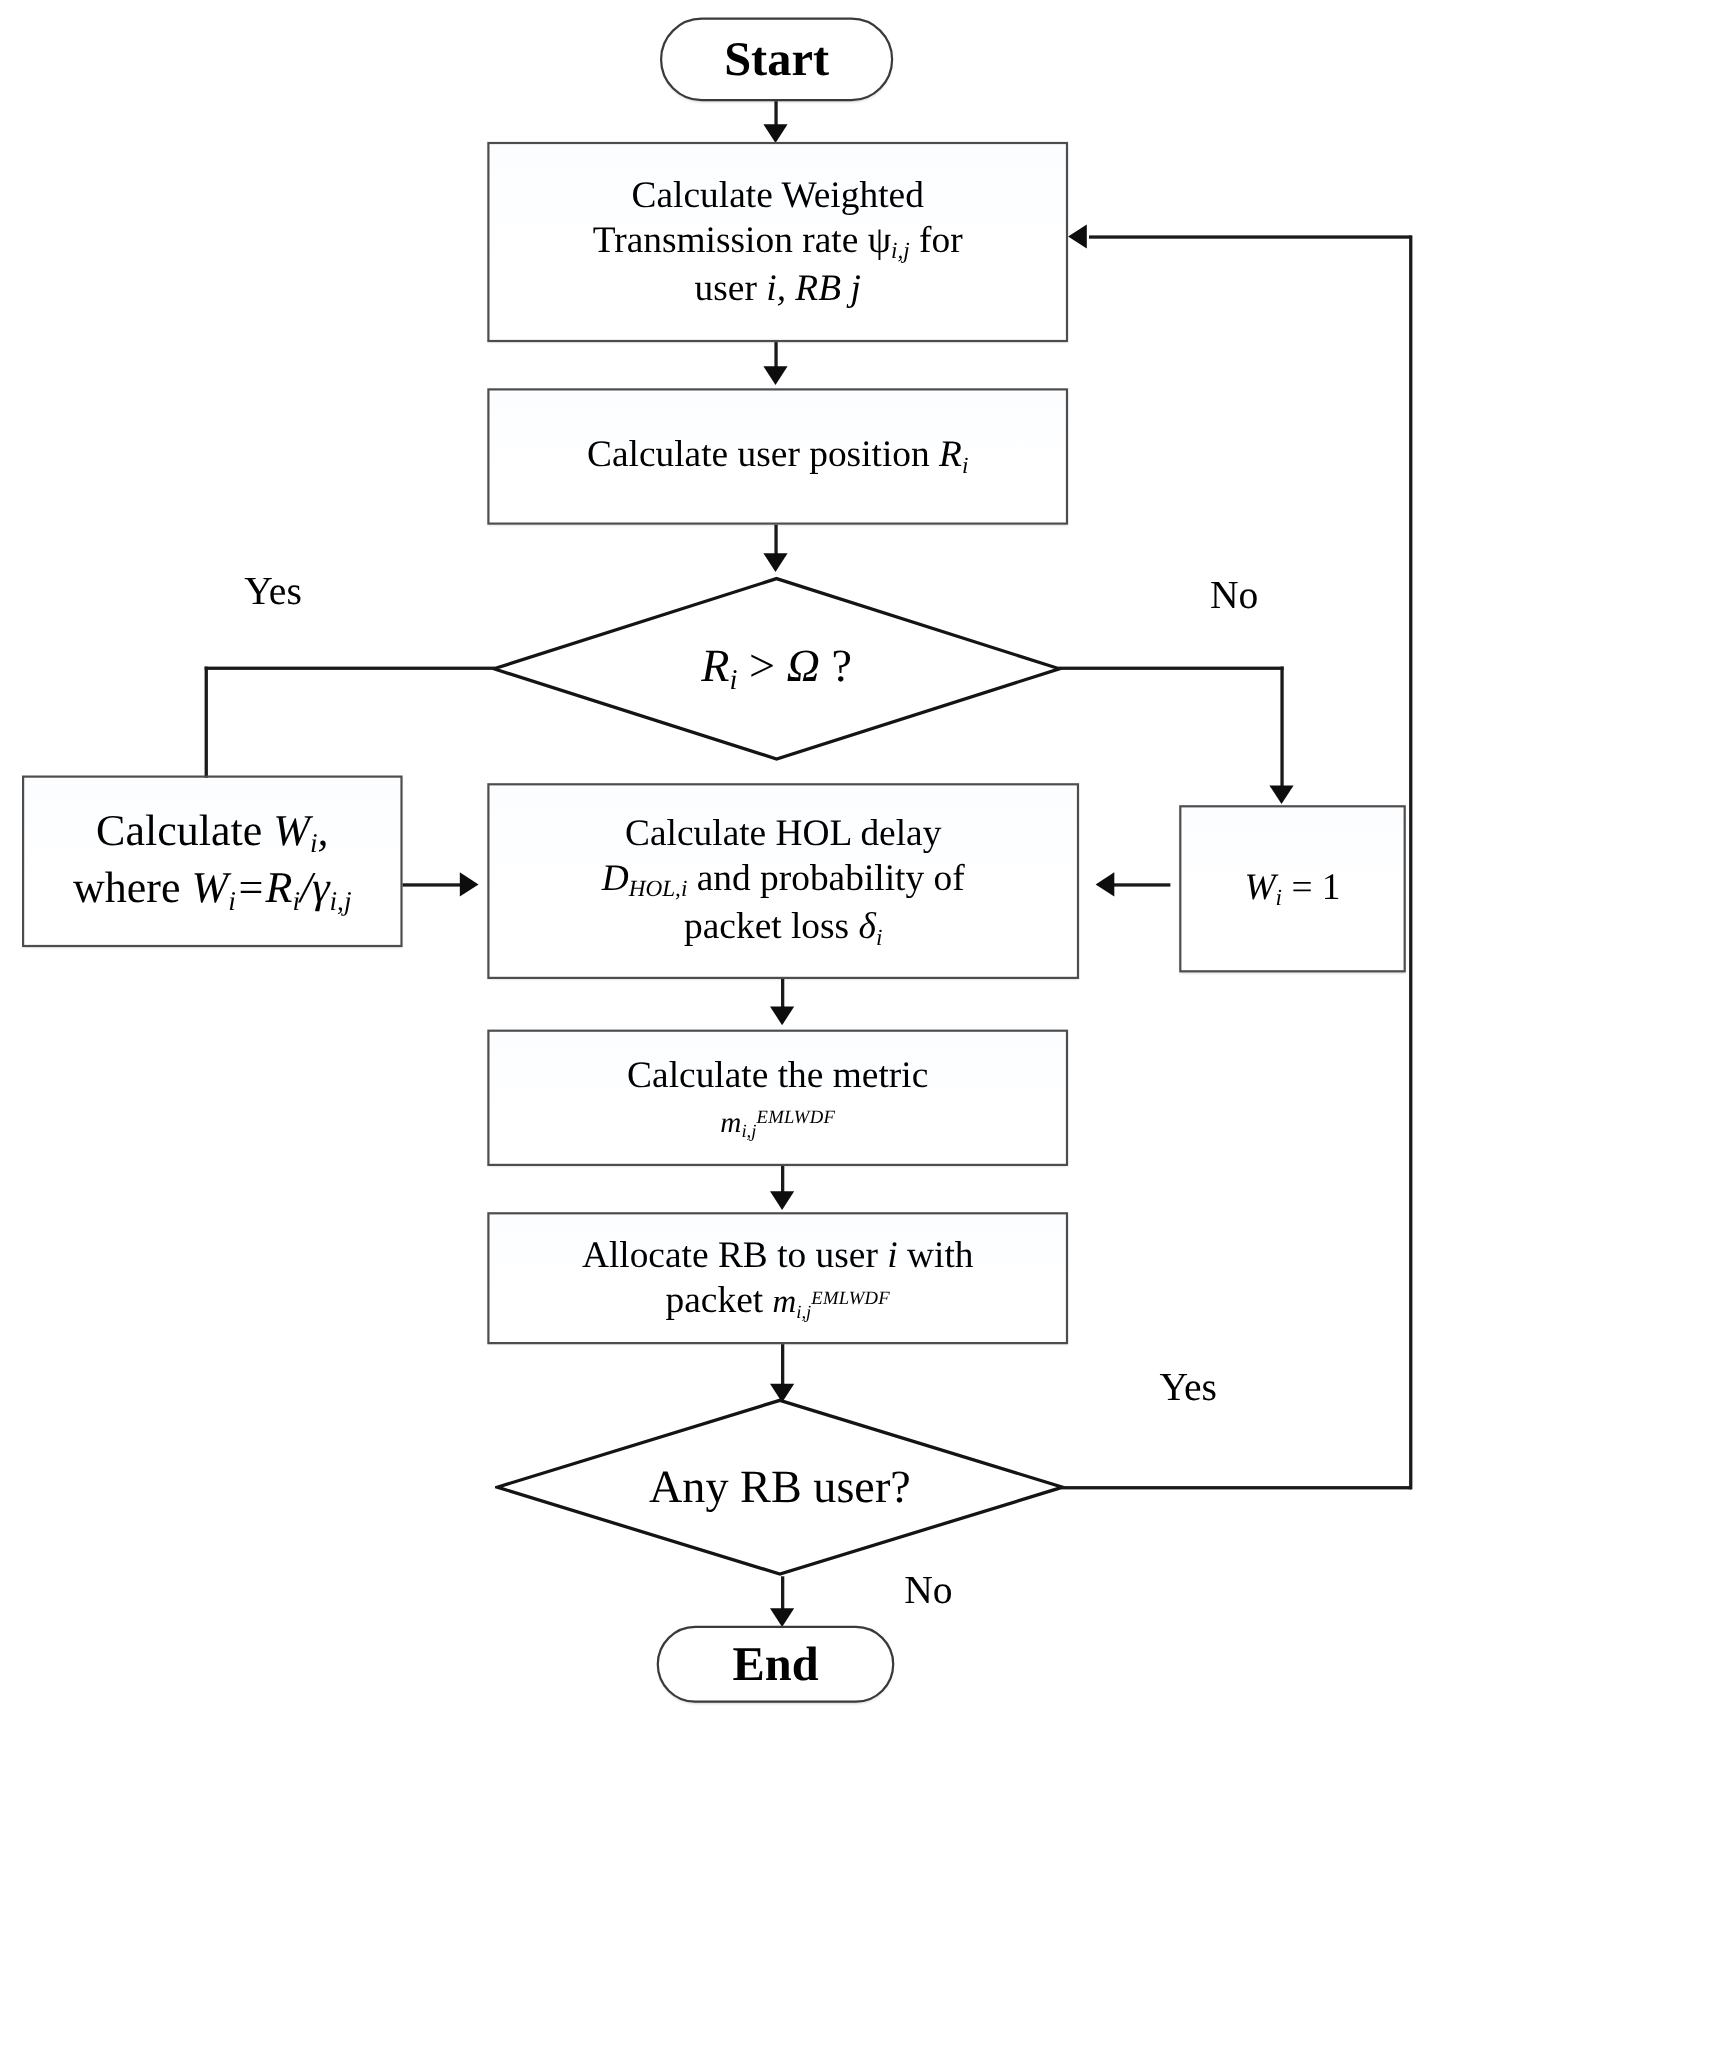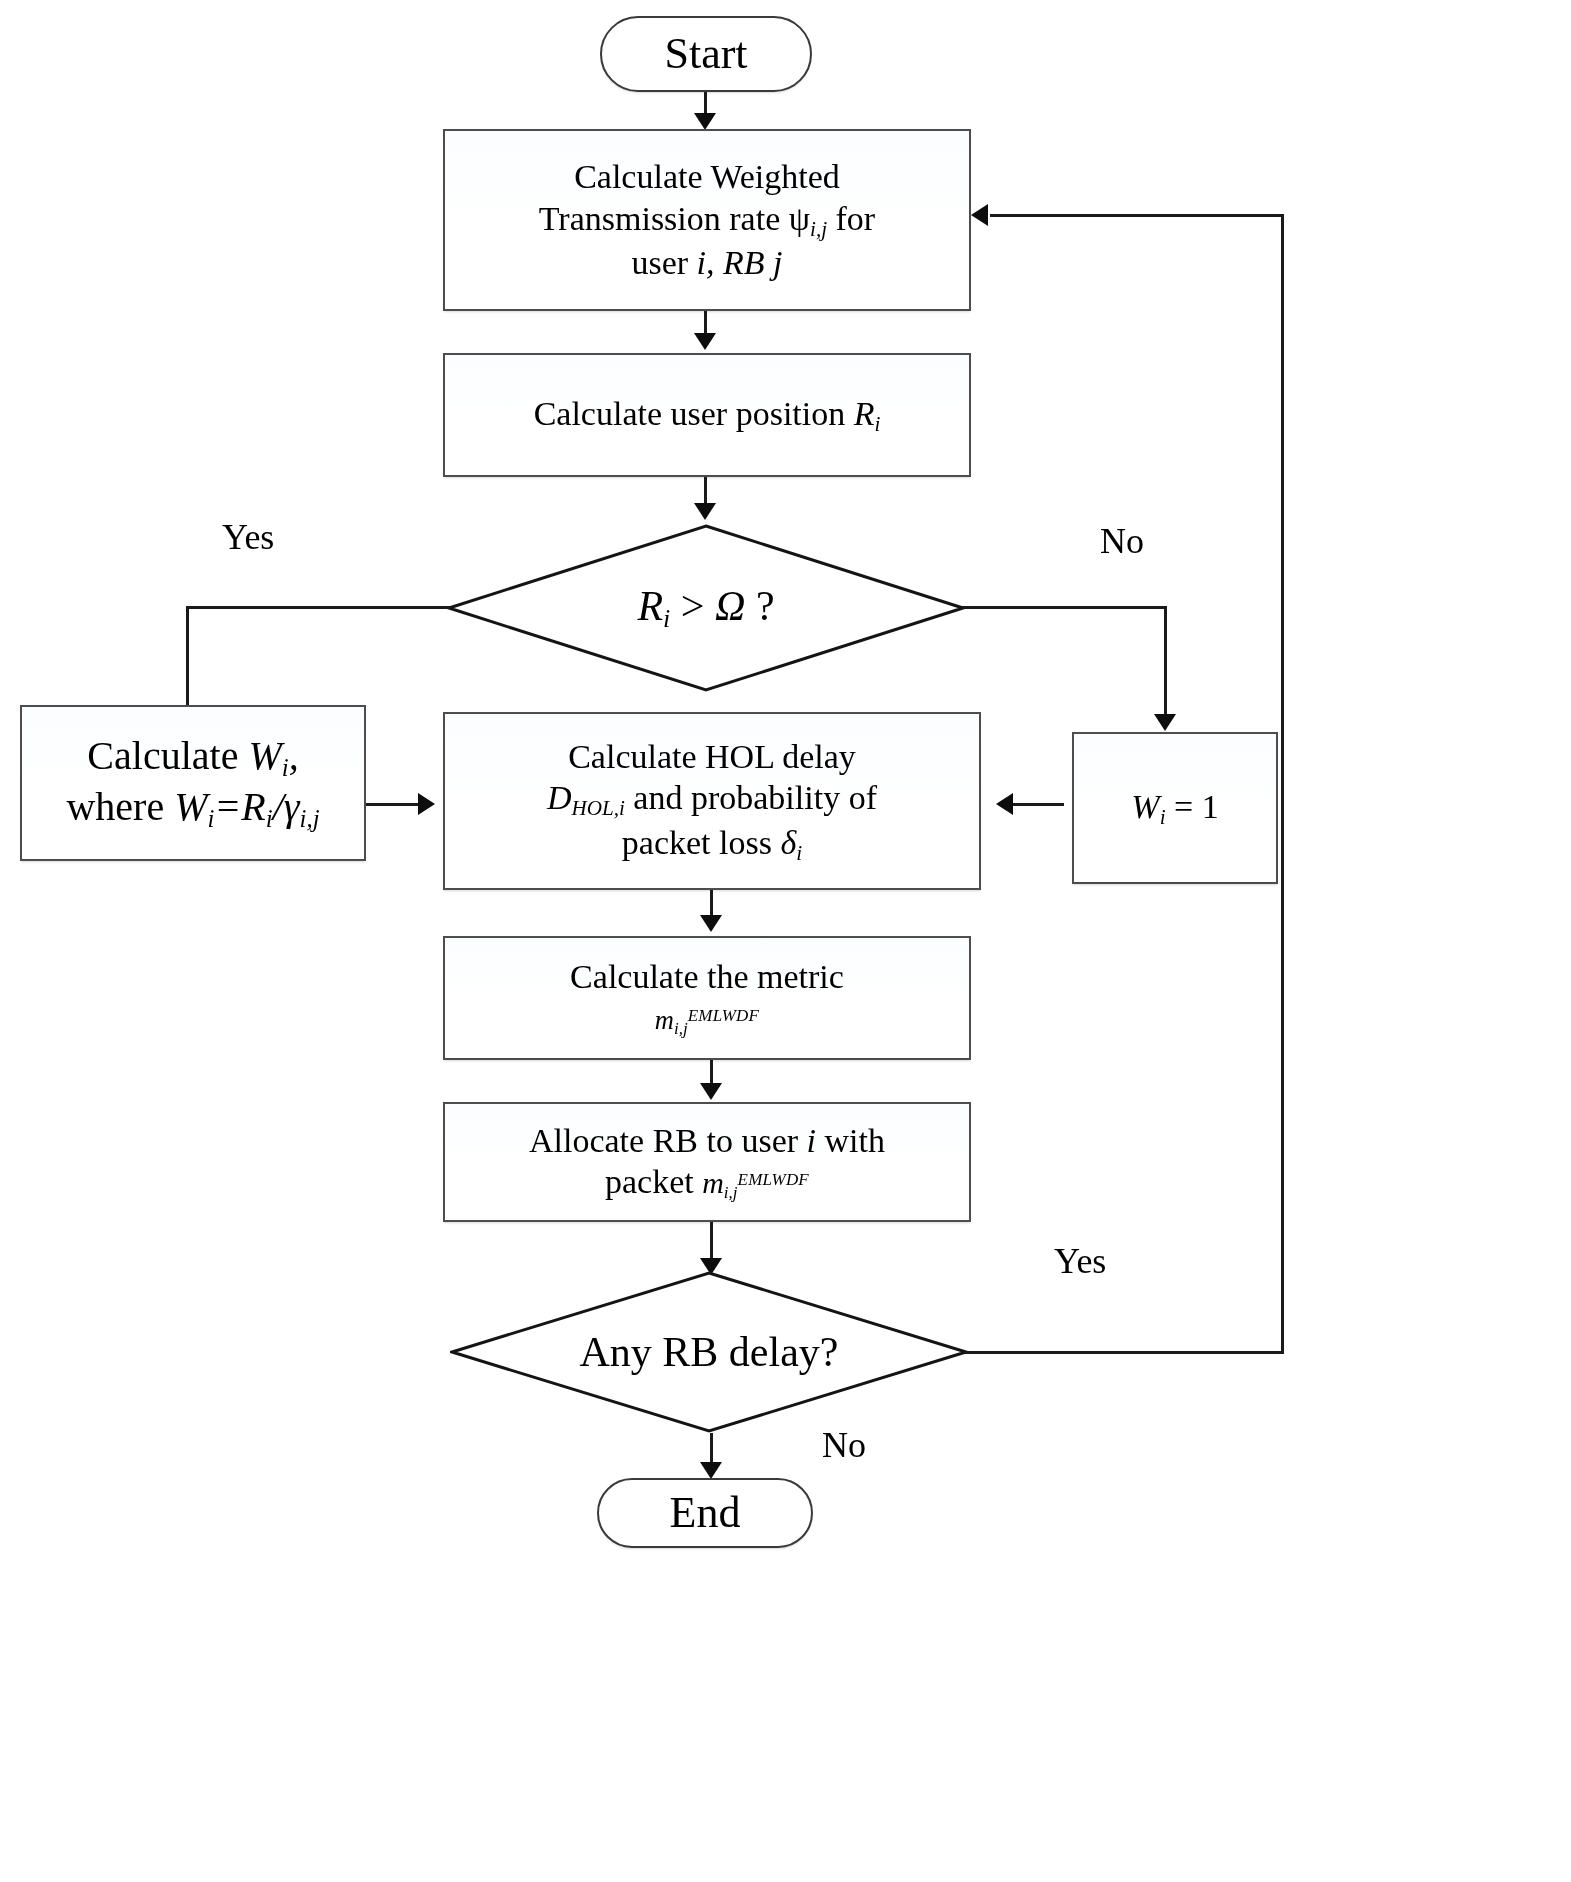--- a/index.html
+++ b/index.html
@@ -35,20 +35,21 @@
   .proc {
     border: 2.5px solid #4d4d4d;
     background: linear-gradient(180deg,#fbfdff 0%, #ffffff 55%, #ffffff 100%);
     box-shadow: 0 2px 2px -1px rgba(120,130,150,0.30);
   }
   .terminal {
     border: 2.5px solid #3a3a3a;
     border-radius: 999px;
     background: #ffffff;
     box-shadow: 0 2px 2px -1px rgba(120,130,150,0.30);
+    font-weight: bold;
   }
   .node .txt { padding: 0 10px; width: 100%; }
 
   
   .diamond {
     position: absolute;
   }
   .diamond svg {
     position: absolute;
     inset: 0;
@@ -223,21 +224,21 @@
     </span>
   </div>
 
   <div class="line vline" style="left:710px; top:1222px; height:46px;"></div>
   <div class="arrow arrow-down" style="left:700px; top:1258px;"></div>
 
   <div class="diamond" style="left:450px; top:1271px; width:518px; height:162px;">
     <svg viewBox="0 0 518 162" preserveAspectRatio="none">
       <polygon points="259,2 516,81 259,160 2,81" fill="#ffffff" stroke="#141414" stroke-width="3"></polygon>
     </svg>
-    <div class="dlabel fs-diamond">Any RB delay?</div>
+    <div class="dlabel fs-diamond">Any RB user?</div>
   </div>
 
   <div class="edge-label fs-edge" style="left:1054px; top:1240px;">Yes</div>
 
   <div class="edge-label fs-edge" style="left:822px; top:1424px;">No</div>
 
   <div class="line hline" style="left:965px; top:1351px; width:318px;"></div>
   <div class="line vline" style="left:1281px; top:214px; height:1140px;"></div>
   <div class="line hline" style="left:990px; top:214px; width:293px;"></div>
   <div class="arrow arrow-left" style="left:971px; top:204px;"></div>

